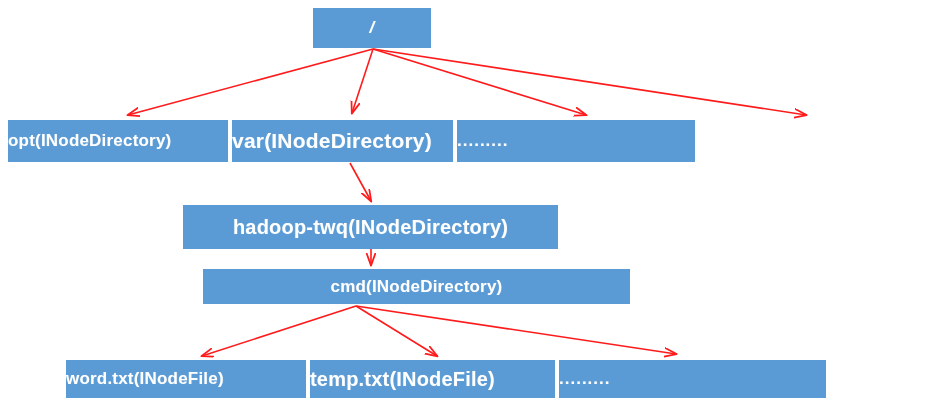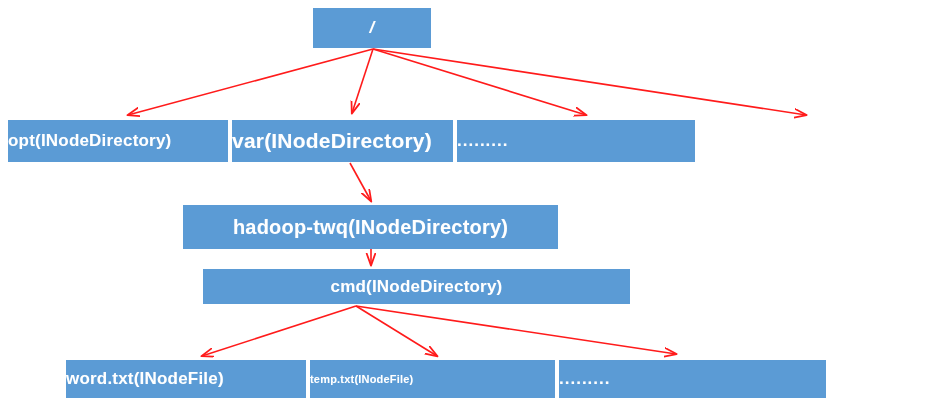--- a/index.html
+++ b/index.html
@@ -92,21 +92,21 @@
     margin-left: 20px;
   }
   
   #row-level5 {
     left: 66px;
     top: 360px;
     width: 760px;
     height: 38px;
   }
   #row-level5 .cell-word { width: 240px; font-size: 17px; }
-  #row-level5 .cell-temp { width: 245px; font-size: 11px; }
+  #row-level5 .cell-temp { width: 245px; font-size: 20px; }
   #row-level5 .cell-dots { width: 267px; font-size: 17px; }
   .dots-label {
     font-size: 15px;
     letter-spacing: 1px;
   }
 </style>
 </head>
 <body>
 
 <div id="canvas">

